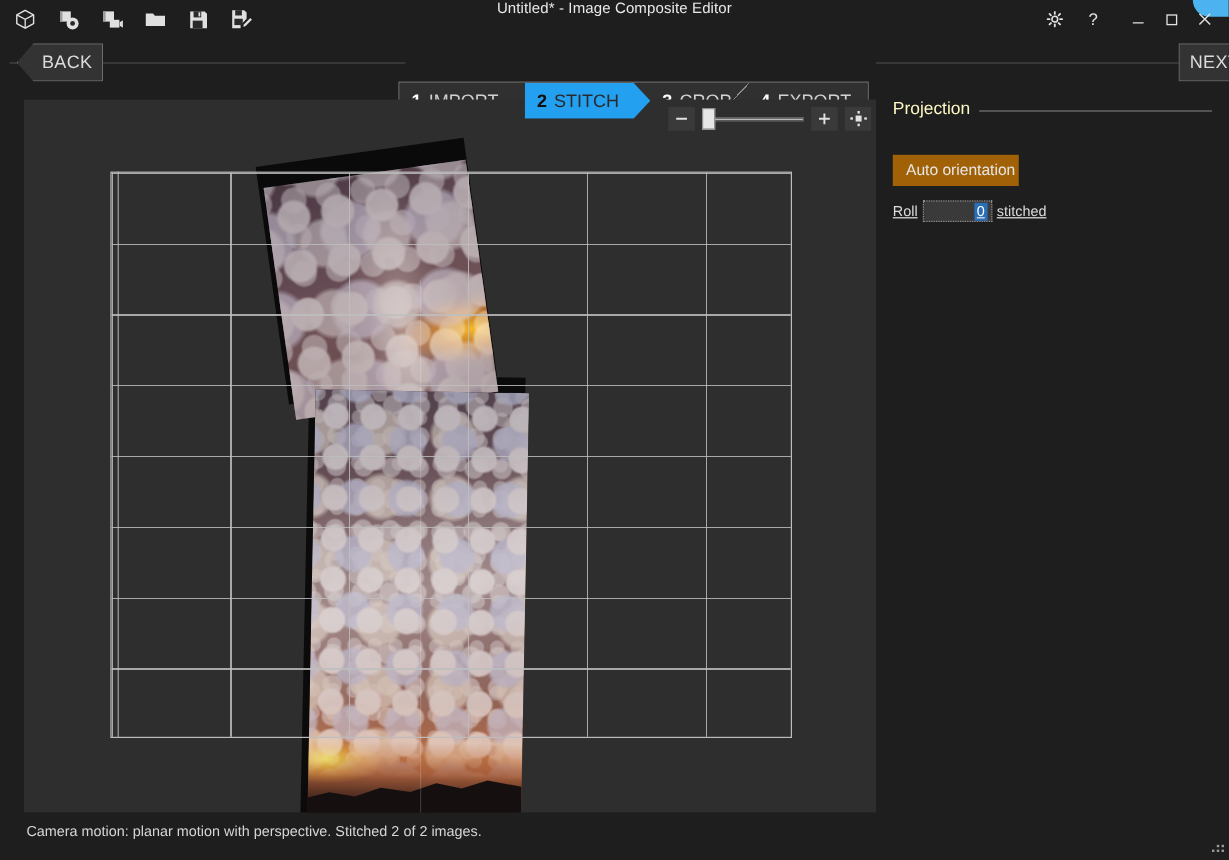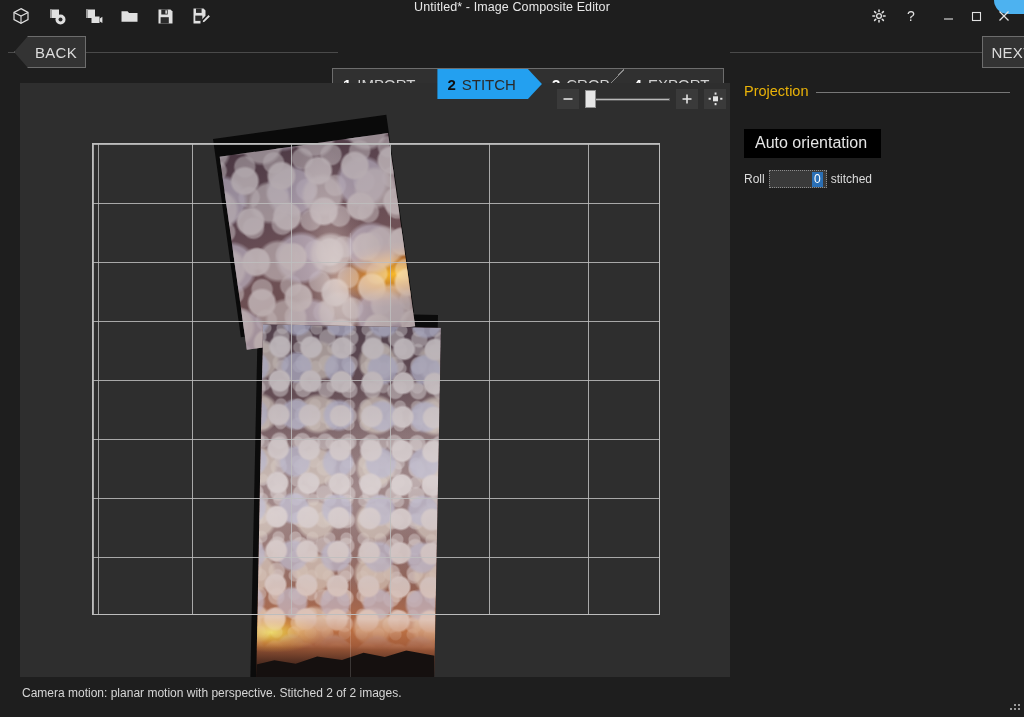--- a/index.html
+++ b/index.html
@@ -317,46 +317,46 @@
   
   #side-panel {
     position: absolute; left: 744px; top: 83px;
     width: 266px; height: 594px;
   }
   .section-head {
     display: flex; align-items: center; gap: 8px;
     margin-bottom: 10px;
   }
   .section-head .t {
-    font-size: 14.5px; color: #eab308; white-space: nowrap;
+    font-size: 14.5px; color: #fef9c3; white-space: nowrap;
   }
   .section-head .rule {
     flex: 1; height: 1px; background: #777; margin-top: 3px;
   }
   .panel-text {
     font-size: 12px; line-height: 15.5px; color: #c8c8c8;
     margin: 0 0 0 0; max-width: 258px;
   }
   .panel-text a {
     color: #4da3e8; text-decoration: underline;
   }
   #orientation-block { margin-top: 24px; }
   #auto-orientation-btn {
     display: inline-block;
-    background: #000000;
+    background: #a16207;
     color: #e6e6e6;
-    font-size: 16px;
-    padding: 5px 14px 6px 11px;
+    font-size: 13px;
+    padding: 5px 3px 6px 11px;
     border: none;
     cursor: pointer;
     margin-top: 6px;
     font-family: "Liberation Sans", sans-serif;
   }
   #roll-row {
-    display: flex; align-items: center; gap: 4px; margin-top: 12px;
+    display: flex; align-items: center; gap: 4px; margin-top: 12px; text-decoration: underline;
   }
   .roll-label { font-size: 12px; color: #dcdcdc; }
   #roll-field {
     position: relative;
     width: 58px; height: 18px;
     background: #3a3a3a;
     border: 1px dotted #8d8d8d;
     box-sizing: border-box;
     display: flex; align-items: center; justify-content: flex-end;
     padding-right: 3px;

